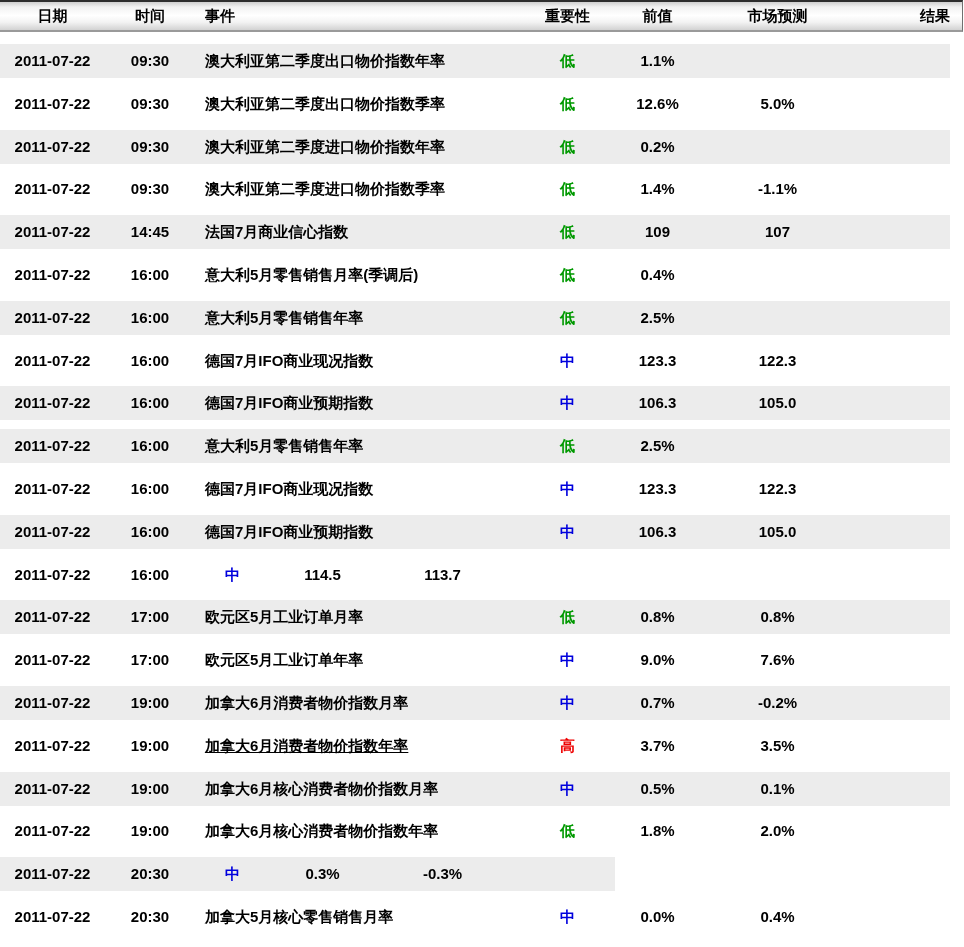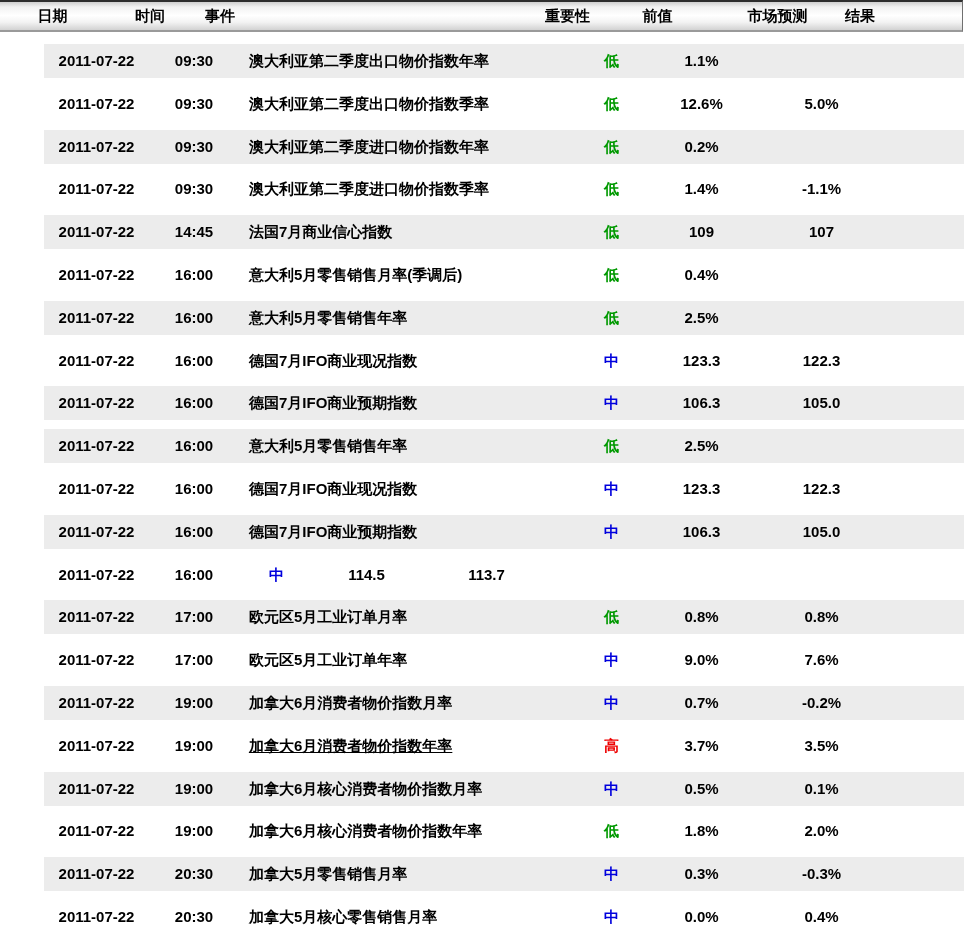--- a/index.html
+++ b/index.html
@@ -17,23 +17,23 @@
     background:linear-gradient(to bottom,#cfcfcf 0%,#f2f2f2 18%,#ffffff 48%,#f3f3f3 72%,#d2d2d2 100%);
     display:flex;align-items:center;
   }
   
   .col-date  {width:105px;text-align:center;}
   .col-time  {width:90px; text-align:center;}
   .col-event {width:335px;text-align:left;box-sizing:border-box;padding-left:10px;}
   .col-imp   {width:75px; text-align:center;}
   .col-prev  {width:105px;text-align:center;}
   .col-fore  {width:135px;text-align:center;}
-  .col-result{width:105px;text-align:left;}
-  
-  .table-body{margin-top:12px;padding-left:44px;}
+  .col-result{width:105px;text-align:right;}
+  
+  .table-body{margin-top:12px;}
   .row{display:flex;align-items:center;height:34px;margin-bottom:8.8px;width:950px;}
   .row.shaded > .cell{background:#ececec;}
   .cell{height:34px;line-height:34px;white-space:nowrap;overflow:visible;}
   .cell.col-result{background:#ffffff;}
   
   .imp-low   {color:#009900;}
   .imp-medium{color:#0000dd;}
   .imp-high  {color:#ee0000;}
   
   a.event-link{color:#000000;text-decoration:underline;cursor:pointer;}
@@ -218,21 +218,20 @@
       <div class="cell col-time">19:00</div>
       <div class="cell col-event">加拿大6月核心消费者物价指数年率</div>
       <div class="cell col-imp imp-low">低</div>
       <div class="cell col-prev">1.8%</div>
       <div class="cell col-fore">2.0%</div>
       <div class="cell col-result"></div>
     </div>
     <div class="row shaded">
       <div class="cell col-date">2011-07-22</div>
       <div class="cell col-time">20:30</div>
-      <div class="cell col-event">加拿大5月零售销售月率</div>
       <div class="cell col-imp imp-medium">中</div>
       <div class="cell col-prev">0.3%</div>
       <div class="cell col-fore">-0.3%</div>
       <div class="cell col-result"></div>
     </div>
     <div class="row">
       <div class="cell col-date">2011-07-22</div>
       <div class="cell col-time">20:30</div>
       <div class="cell col-event">加拿大5月核心零售销售月率</div>
       <div class="cell col-imp imp-medium">中</div>

